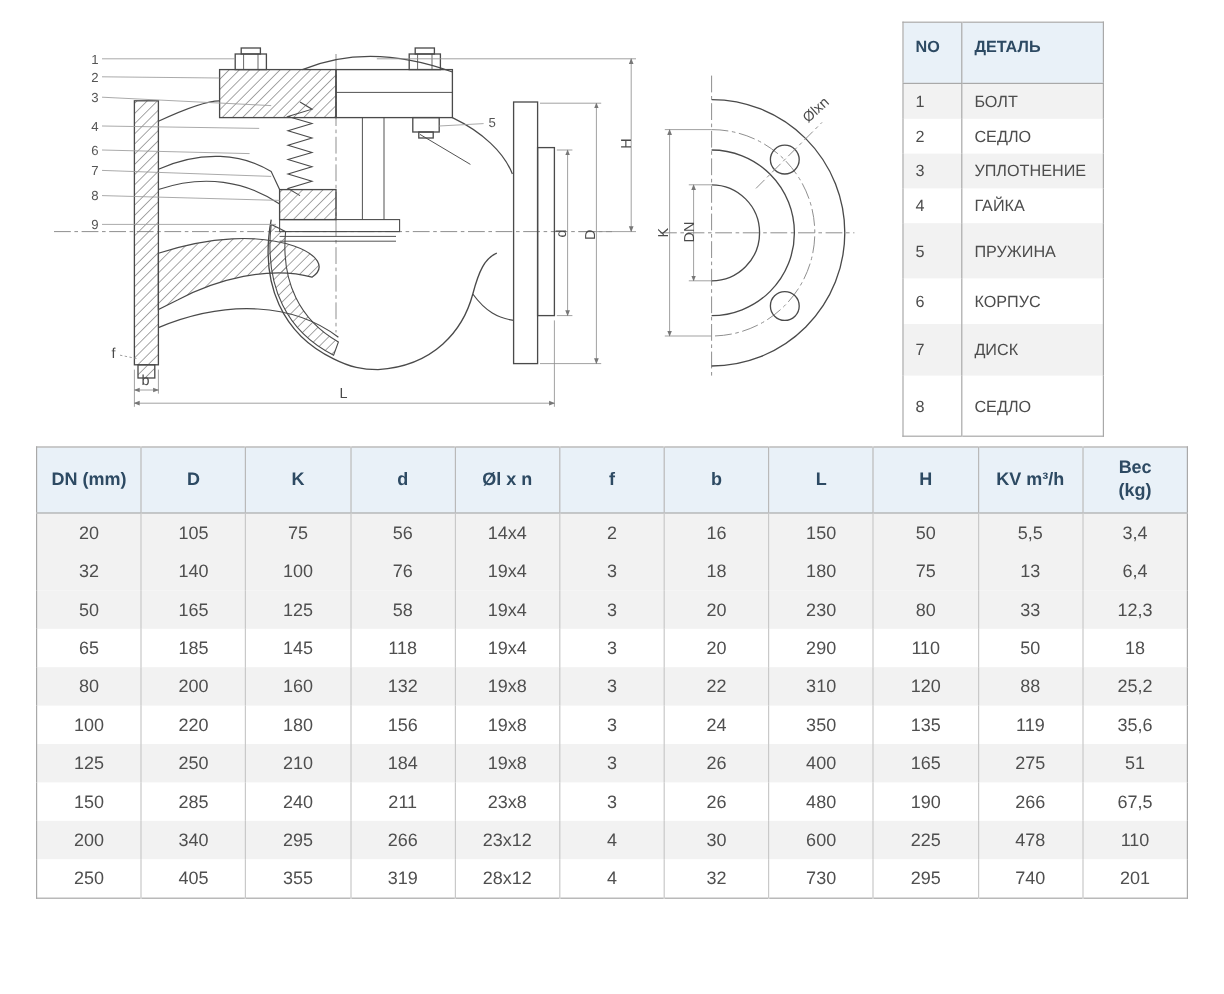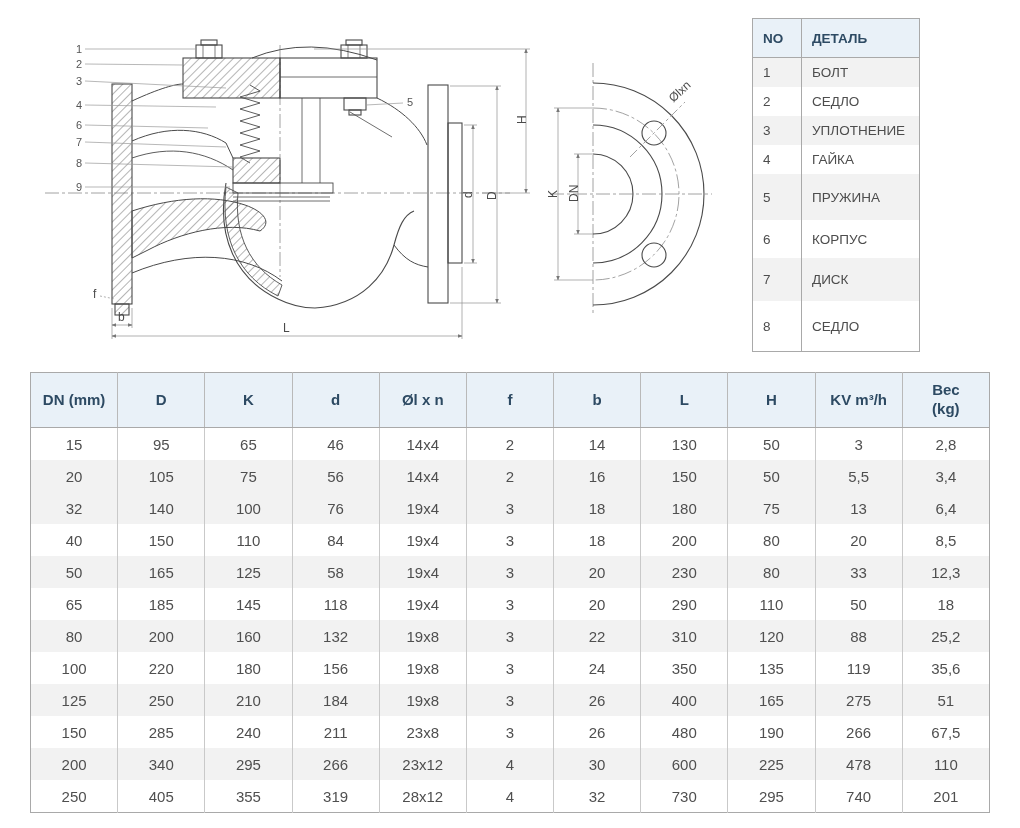--- a/index.html
+++ b/index.html
@@ -5,21 +5,21 @@
   html,body{margin:0;padding:0;background:#ffffff;}
   body{width:1020px;height:828px;position:relative;font-family:"Liberation Sans",sans-serif;overflow:hidden;}
 
   
   .drawing-svg{position:absolute;left:30px;top:15px;width:700px;height:345px;}
 
   
   .parts-table{position:absolute;left:752px;top:18px;width:168px;border-collapse:collapse;
                border:1px solid #a9a9a9;font-size:13.5px;color:#4d4d4d;}
   .parts-table th{background:#e9f1f8;color:#2d4a63;font-weight:bold;text-align:left;
-                  border-bottom:1px solid #a9a9a9;height:38px;padding:0 0 0 10px;font-size:13.5px;}
+                  border-bottom:1px solid #a9a9a9;height:38px;padding:0 0 12px 10px;font-size:13.5px;}
   .parts-table td{padding:0 0 0 10px;text-align:left;vertical-align:middle;}
   .parts-table .c-no{width:38px;border-right:1px solid #a9a9a9;}
   .parts-table tr.alt{background:#f2f2f2;}
   .parts-table tr.h29 td{height:29px;}
   .parts-table tr.h46 td{height:46px;}
   .parts-table tr.h38 td{height:38px;}
   .parts-table tr.h43 td{height:43px;}
   .parts-table tr.h50 td{height:50px;}
 
   
@@ -234,33 +234,20 @@
       <th>f</th>
       <th>b</th>
       <th>L</th>
       <th>H</th>
       <th>KV m³/h</th>
       <th>Вес
 (kg)</th>
     </tr>
   </thead>
   <tbody>
-    <tr>
-        <td>15</td>
-        <td>95</td>
-        <td>65</td>
-        <td>46</td>
-        <td>14x4</td>
-        <td>2</td>
-        <td>14</td>
-        <td>130</td>
-        <td>50</td>
-        <td>3</td>
-        <td>2,8</td>
-      </tr>
     <tr class="alt">
         <td>20</td>
         <td>105</td>
         <td>75</td>
         <td>56</td>
         <td>14x4</td>
         <td>2</td>
         <td>16</td>
         <td>150</td>
         <td>50</td>
@@ -273,33 +260,20 @@
         <td>100</td>
         <td>76</td>
         <td>19x4</td>
         <td>3</td>
         <td>18</td>
         <td>180</td>
         <td>75</td>
         <td>13</td>
         <td>6,4</td>
       </tr>
-    <tr>
-        <td>40</td>
-        <td>150</td>
-        <td>110</td>
-        <td>84</td>
-        <td>19x4</td>
-        <td>3</td>
-        <td>18</td>
-        <td>200</td>
-        <td>80</td>
-        <td>20</td>
-        <td>8,5</td>
-      </tr>
     <tr class="alt">
         <td>50</td>
         <td>165</td>
         <td>125</td>
         <td>58</td>
         <td>19x4</td>
         <td>3</td>
         <td>20</td>
         <td>230</td>
         <td>80</td>

